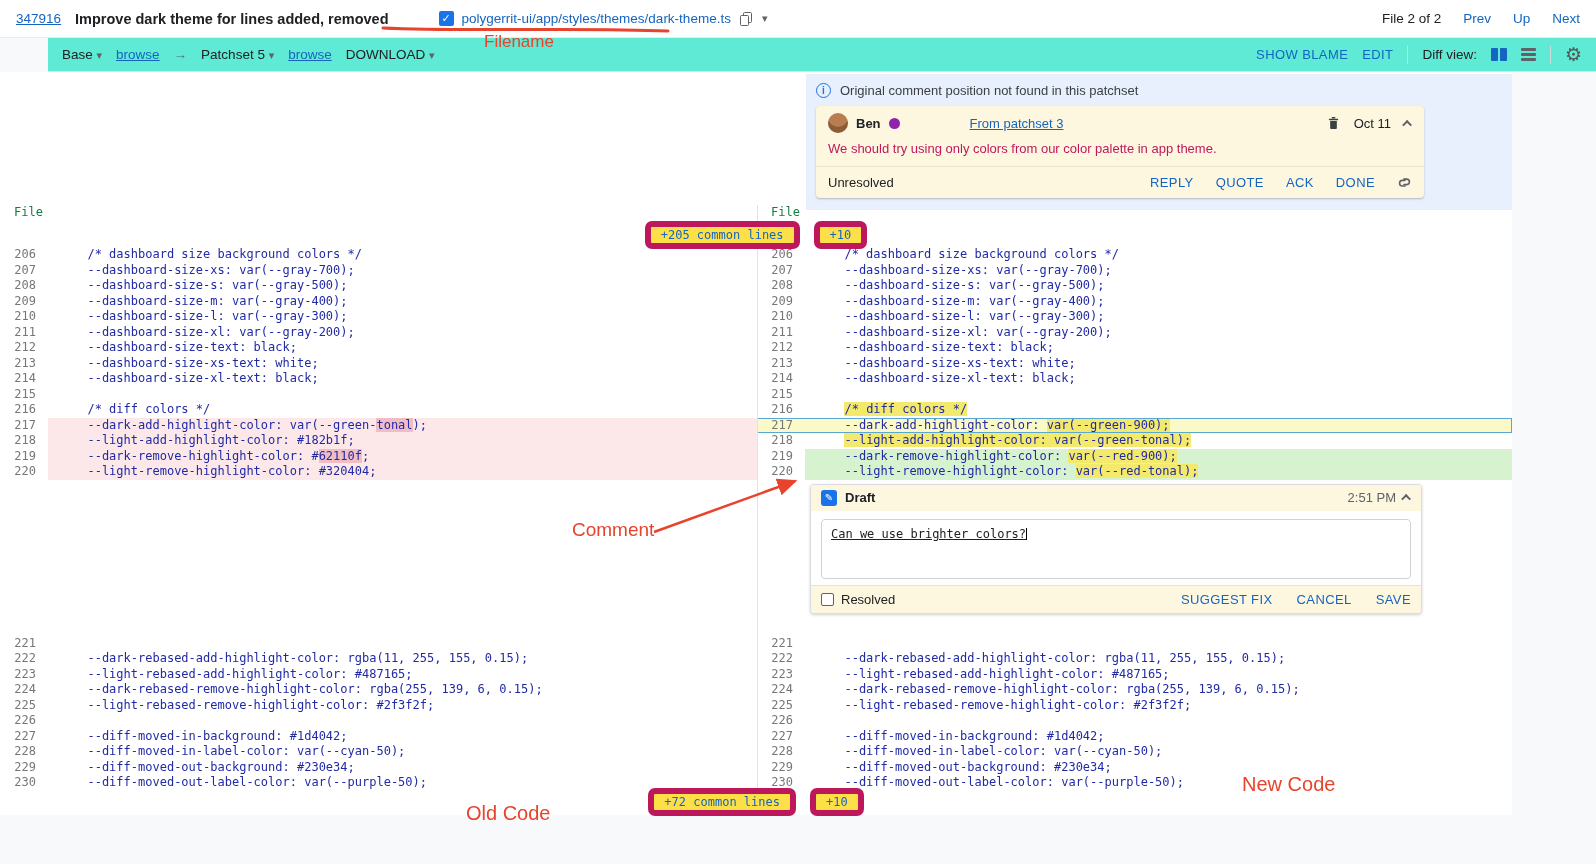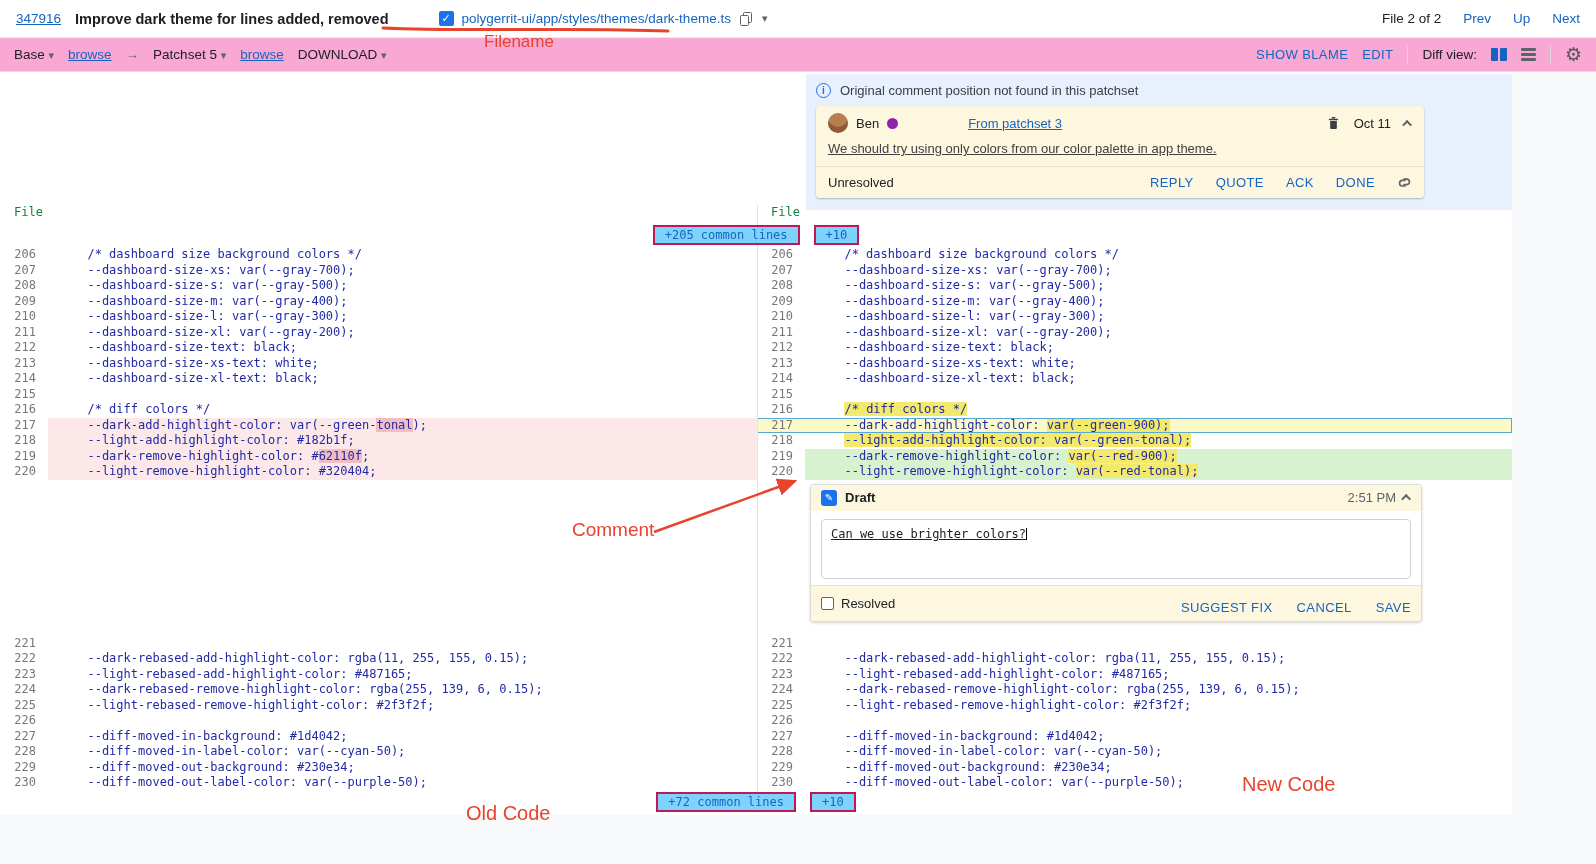--- a/index.html
+++ b/index.html
@@ -15,22 +15,22 @@
   .cbx { width:15px; height:15px; background:#1a73e8; border-radius:2px; color:#fff;
          font-size:11px; line-height:15px; text-align:center; flex:0 0 auto; cursor:pointer; }
   .fpath { color:#1565c0; font-size:13.5px; text-decoration:none; cursor:pointer; }
   .iconbtn { display:inline-flex; align-items:center; justify-content:center; cursor:pointer; }
   .caret { color:#5f6368; font-size:11px; cursor:pointer; }
   .sp { flex:1; }
   .navlink { color:#1565c0; font-size:13.5px; text-decoration:none; margin-left:14px; cursor:pointer; }
   .fcounter { font-size:13.5px; color:#202124; margin-left:12px; }
 
   
-  .toolbar { height:34px; background:#f9a8d4; border-bottom:1px solid #e0e0e0;
-             display:flex; align-items:center; padding:0 14px; gap:14px; font-size:13.5px; }
+  .toolbar { height:34px; background:#5eead4; border-bottom:1px solid #e0e0e0;
+             display:flex; align-items:center; padding:0 14px; gap:14px; font-size:13.5px;margin-left:48px; }
   .tbitem { color:#202124; cursor:pointer; white-space:nowrap; }
   .tblink { color:#1565c0; text-decoration:underline; cursor:pointer; }
   .tbarrow { color:#5f6368; }
   .tbcaps { color:#1565c0; font-weight:500; letter-spacing:.4px; font-size:13px; cursor:pointer; }
   .vdiv { width:1px; height:18px; background:#d5d8db; }
   .sbs-icon { display:inline-flex; gap:2px; cursor:pointer; }
   .sbs-icon i { display:block; width:7px; height:13px; background:#1565c0; border-radius:1px; }
   .uni-icon { display:inline-flex; flex-direction:column; gap:2px; cursor:pointer; }
   .uni-icon i { display:block; width:15px; height:3px; background:#5f6368; border-radius:1px; }
   .gear { font-family:"DejaVu Sans", sans-serif; font-size:19px; color:#555; cursor:pointer; line-height:1; }
@@ -38,21 +38,21 @@
   
   .diffarea { position:relative; width:1512px; background:#fff; }
   .diffarea::after { content:""; position:absolute; left:757px; top:133px; bottom:2px;
                      width:1px; background:#e1e3e6; }
   .ovspacer { height:133px; }
   .filehdrs { display:flex; height:18px; font:12px "DejaVu Sans Mono", monospace; color:#15803d; }
   .filehdrs .lh { width:757px; padding-left:14px; }
   .filehdrs .rh { flex:1; padding-left:14px; }
   .expandrow { display:flex; justify-content:center; align-items:center; gap:14px;
                height:24px; position:relative; z-index:2; }
-  .chip { background:#7dd3fc; border:2px solid #be185d; border-radius:0; color:#1565c0;
+  .chip { background:#fde047; border:6px solid #be185d; border-radius:7px; color:#1565c0;
           font:12px "DejaVu Sans Mono", monospace; padding:1px 10px; cursor:pointer; }
   .codeblock { display:flex; }
   .pane { display:flex; flex-direction:column; }
   .pane.l { width:757px; }
   .pane.r { flex:1; }
   .crow { display:flex; height:15.5px; font:12px "DejaVu Sans Mono", monospace; line-height:15.5px; }
   .gut { width:48px; padding-right:12px; text-align:right; color:#777; flex:0 0 auto; cursor:pointer; }
   .codecell { flex:1; padding-left:25px; white-space:pre; color:#212aa5; overflow:hidden; }
   .crow.rem .codecell { background:#fce8e8; }
   .crow.add .codecell { background:#d7f2cf; }
@@ -72,41 +72,41 @@
   .draftlbl { font-weight:bold; font-size:13px; }
   .drafttime { margin-left:auto; font-size:13px; color:#5f6368; }
   .draftbody { padding:8px 10px 6px; }
   .inputbox { border:1px solid #cfd3d7; border-radius:4px; min-height:60px; padding:7px 9px;
               font:12px "DejaVu Sans Mono", monospace; color:#202124; cursor:text;text-decoration:underline; }
   .tcaret { display:inline-block; width:1px; height:12px; background:#000; vertical-align:-2px; }
   .draftftr { background:#fef7e0; border-top:1px solid #eee4c3; padding:6px 10px;
               display:flex; align-items:center; font-size:13px; }
   .rescbx { width:13px; height:13px; border:1.5px solid #5f6368; border-radius:2px;
             background:#fff; margin-right:7px; cursor:pointer; }
-  .draftacts { margin-left:auto; display:flex; gap:24px;margin-top:8px; }
+  .draftacts { margin-left:auto; display:flex; gap:24px; }
 
   
   .thread-ov { position:absolute; left:806px; top:74px; width:706px; background:#e8f0fe;
                padding:9px 10px 12px; z-index:10; }
   .inforow { display:flex; align-items:center; gap:9px; font-size:13px; color:#3c4043; }
   .infoicon { width:15px; height:15px; border:1.5px solid #1a73e8; border-radius:50%;
               color:#1a73e8; font-size:10px; font-weight:bold; display:flex;
               align-items:center; justify-content:center; flex:0 0 auto; }
   .cmtcard { margin-top:8px; width:608px; background:#fef7e0; border-radius:4px;
              box-shadow:0 1px 2px rgba(0,0,0,.25); }
   .cmthdr { display:flex; align-items:center; gap:8px; padding:7px 12px 4px; font-size:13px; }
   .avatar { width:20px; height:20px; border-radius:50%; background:#b97d52;
             box-shadow:inset 0 -6px 0 rgba(60,30,10,.35); flex:0 0 auto; }
-  .uname { font-weight:normal; }
+  .uname { font-weight:bold; }
   .pdot { width:11px; height:11px; border-radius:50%; background:#8e24aa; }
   .fromps { margin-left:62px; color:#1565c0; text-decoration:underline; font-size:13px; cursor:pointer; }
   .cmthdr .right { margin-left:auto; display:flex; align-items:center; gap:14px; }
   .chev { display:inline-block; width:7px; height:7px; border-left:2px solid #5f6368;
           border-top:2px solid #5f6368; transform:rotate(45deg) translateY(2px); cursor:pointer; }
-  .cmtmsg { padding:4px 12px 10px 12px; font-size:13px; color:#404040;text-decoration:underline; }
+  .cmtmsg { padding:4px 12px 10px 12px; font-size:13px; color:#be185d; }
   .cmtftr { border-top:1px solid rgba(0,0,0,.08); padding:8px 12px; display:flex;
             align-items:center; font-size:13px; }
   .cmtacts { margin-left:auto; display:flex; align-items:center; gap:22px; }
 
   
   .anno-svg { position:absolute; left:0; top:0; z-index:60; pointer-events:none; }
   .anno-label { position:absolute; z-index:61; color:#e8432c; pointer-events:none; white-space:nowrap; }
   .a-filename { left:484px; top:32px; font-size:17px; }
   .a-comment  { left:572px; top:519px; font-size:19px; }
   .a-old      { left:466px; top:766px; font-size:20px;margin-top:36px; }

